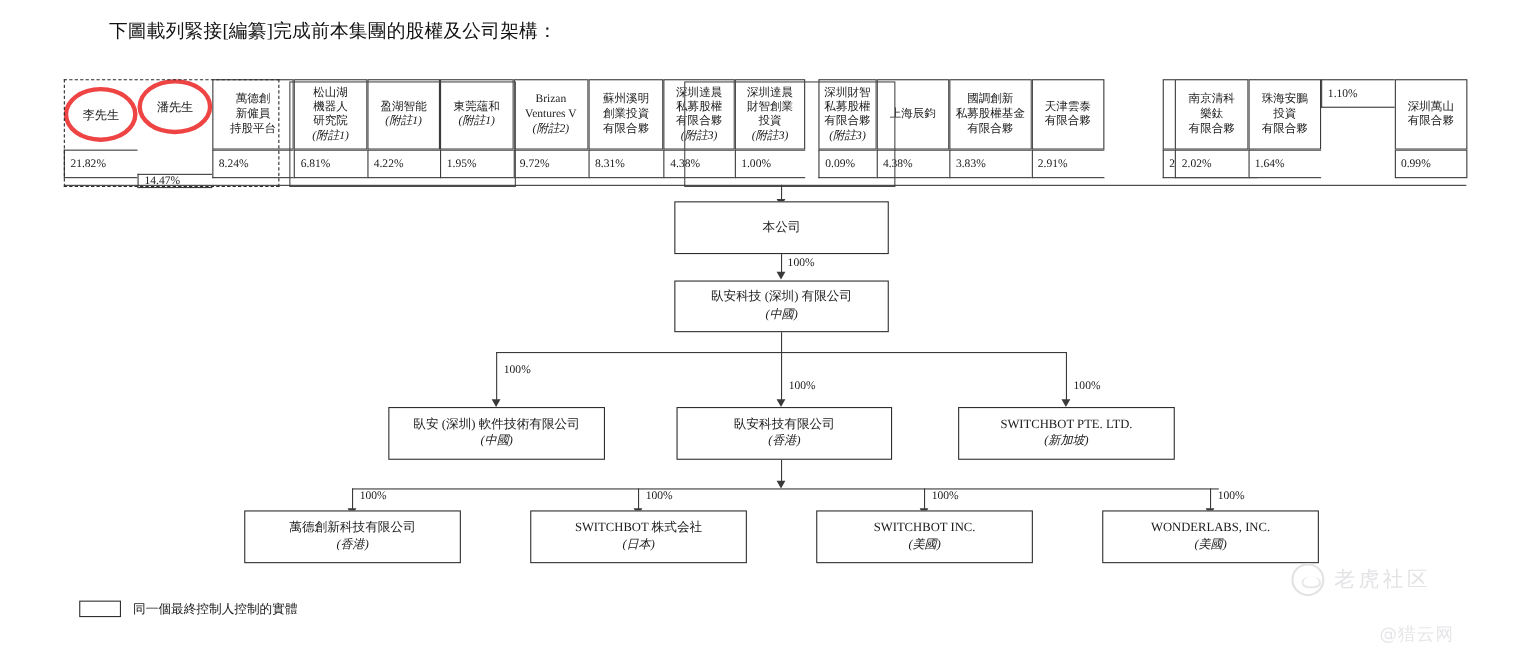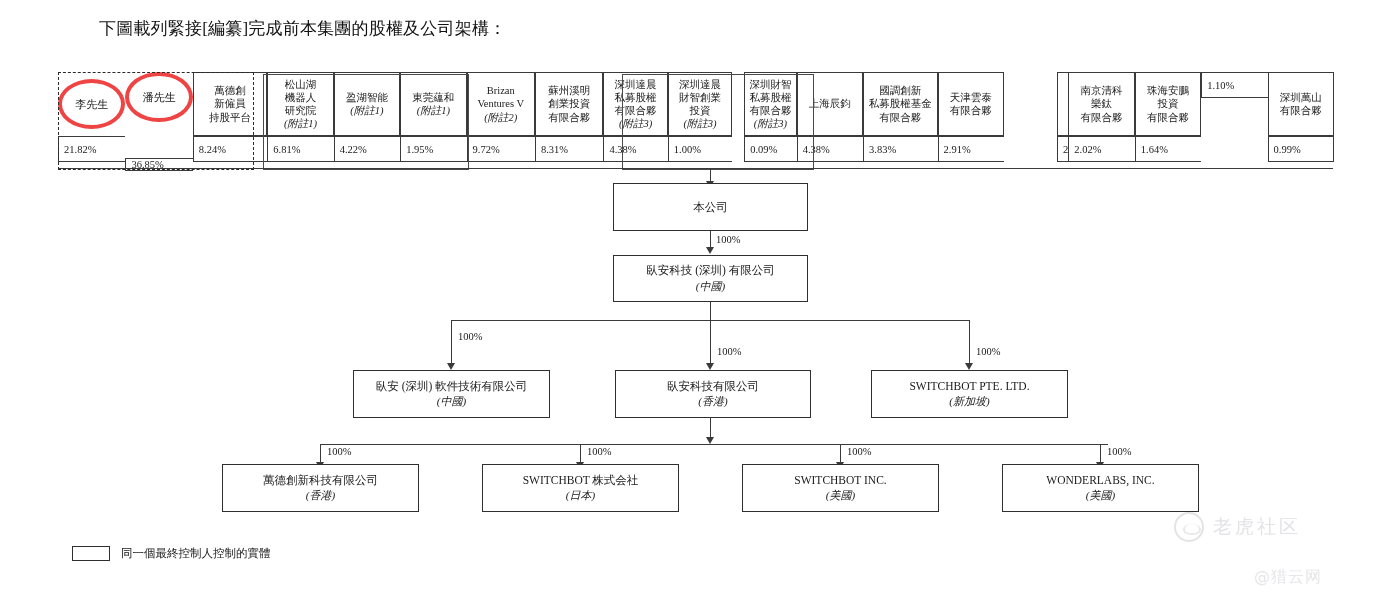--- a/index.html
+++ b/index.html
@@ -146,21 +146,21 @@
         <div class="sh-oval">
           <div class="oval">李先生</div>
         </div>
         <div class="sh-pct">21.82%</div>
       </div>
       <div class="leader" style="left: 0px; top: 64px; height: 0px;"></div>
       <div class="sh-col" style="left: 67.4227px; width: 67.4227px; gap: 36px;">
         <div class="sh-oval">
           <div class="oval">潘先生</div>
         </div>
-        <div class="sh-pct">36.85%</div>
+        <div class="sh-pct">14.47%</div>
       </div>
       <div class="leader" style="left: 67.4227px; top: 64px; height: 0px;"></div>
       <div class="sh-col" style="left: 134.845px; width: 74.4669px;">
         <div class="sh-box">
           <div>
             <span class="nm">萬德創<br>新僱員<br>持股平台</span>
           </div>
         </div>
         <div class="sh-pct">8.24%</div>
       </div>

